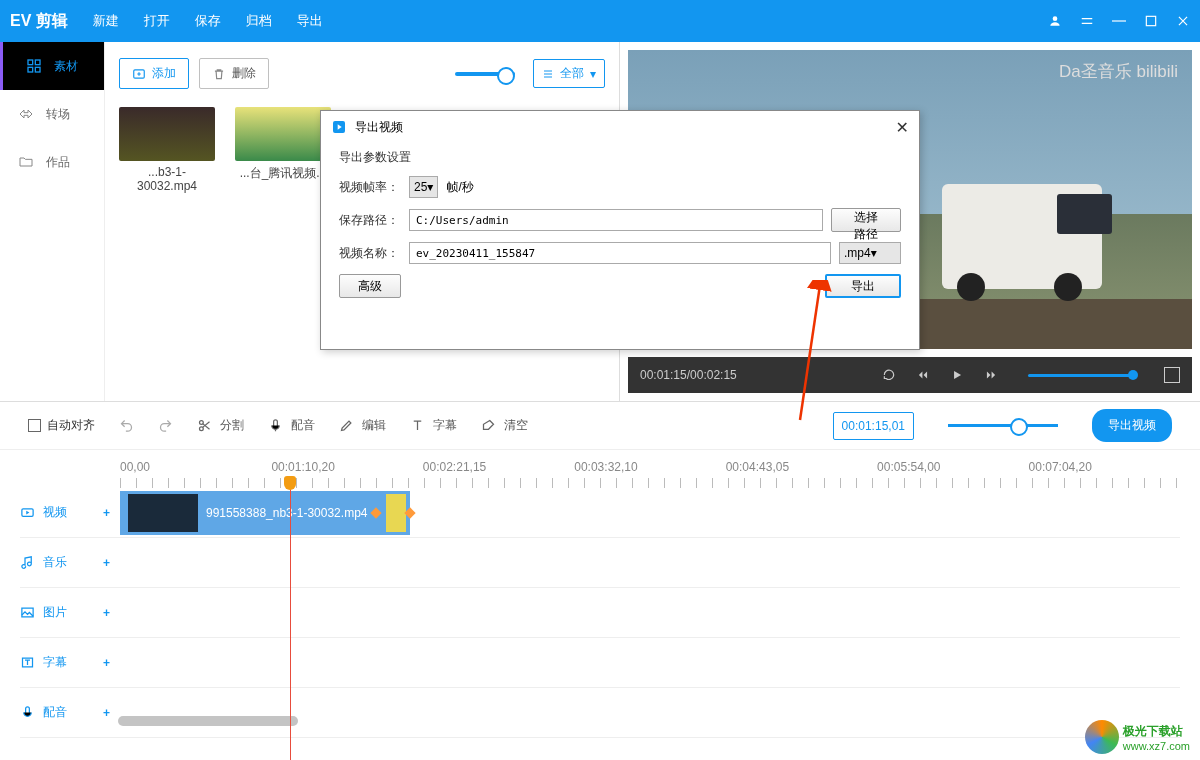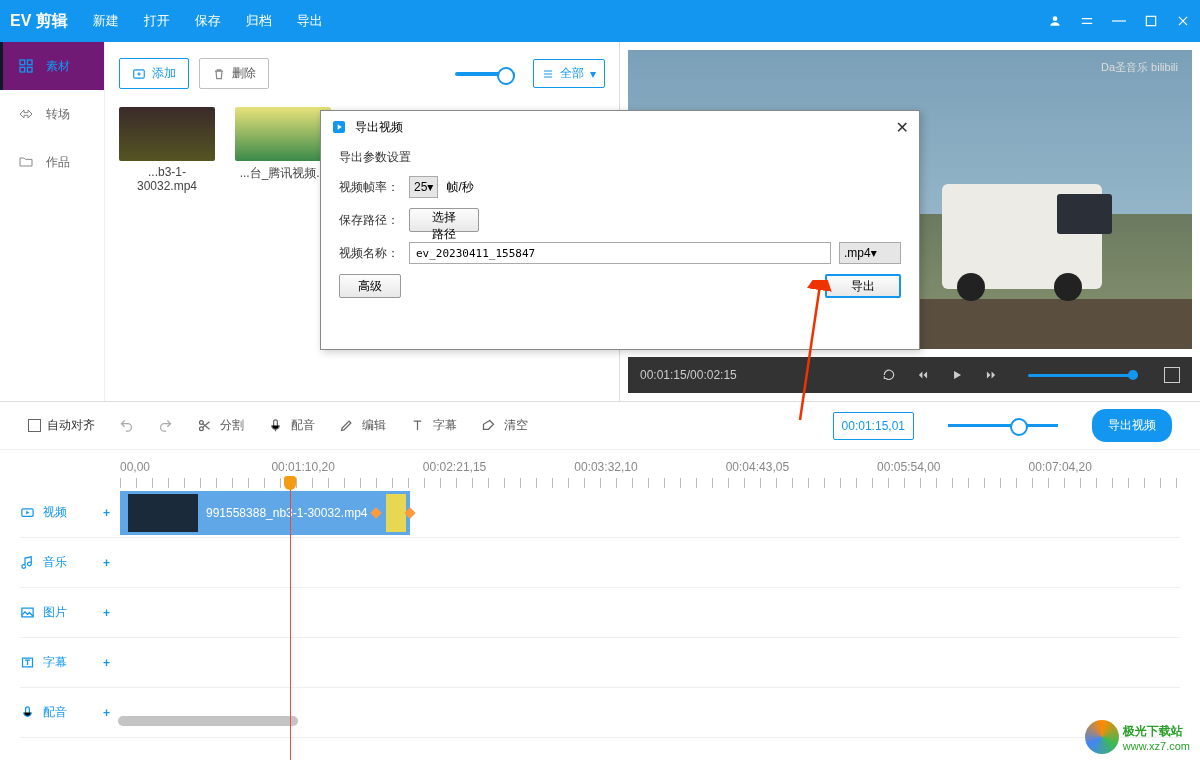--- a/index.html
+++ b/index.html
@@ -9,41 +9,41 @@
 .menu{display:flex;gap:25px}
 .menu span{cursor:pointer;font-size:13px}
 .spacer{flex:1}
 .savepath{font-size:12px;margin-right:60px}
 .winctrl{display:flex;gap:18px;align-items:center}
 .winctrl svg{width:14px;height:14px;fill:#fff;cursor:pointer}
 .top{display:flex;height:360px;border-bottom:1px solid #ddd}
 .left{width:620px;display:flex;border-right:1px solid #ddd}
 .sidetabs{width:105px;border-right:1px solid #eee}
 .sidetab{height:48px;display:flex;align-items:center;padding-left:18px;gap:12px;color:#666;cursor:pointer}
-.sidetab.active{color:#1296f0;border-left:3px solid #0f172a;padding-left:15px;background:#701a75}
+.sidetab.active{color:#1296f0;border-left:3px solid #8b5cf6;padding-left:23px;background:#000000}
 .sidetab svg{width:16px;height:16px}
 .media{flex:1;padding:16px 14px}
 .mediabar{display:flex;align-items:center;gap:10px}
 .btn{border:1px solid #c0c0c0;background:#fff;padding:6px 12px;border-radius:2px;cursor:pointer;display:flex;align-items:center;gap:6px;color:#555}
 .btn.blue{color:#1296f0;border-color:#1296f0}
 .thumbs{display:flex;gap:20px;margin-top:18px}
 .thumb{width:96px;text-align:center;font-size:11px;color:#444;cursor:pointer}
 .thumb .img{width:96px;height:54px;background:#333;border-radius:2px;display:flex;align-items:center;justify-content:center;color:#fff;font-size:9px}
 .slider-mini{width:60px;height:4px;background:#1296f0;border-radius:2px;position:relative;margin:0 8px}
 .slider-mini::after{content:"";position:absolute;right:0;top:-5px;width:14px;height:14px;border:2px solid #1296f0;background:#fff;border-radius:50%}
 .selall{border:1px solid #1296f0;color:#1296f0;padding:5px 8px;border-radius:2px;display:flex;align-items:center;gap:6px;cursor:pointer}
 .preview{flex:1;background:#fff;display:flex;flex-direction:column}
 .video{flex:1;background:#222;margin:8px;position:relative;display:flex;align-items:center;justify-content:center}
 .scene{width:100%;height:100%;background:linear-gradient(180deg,#7aa0b8 0%,#94b5c8 55%,#6b7a5f 55%,#8a9572 100%);position:relative;overflow:hidden}
 .van{position:absolute;right:90px;bottom:60px;width:160px;height:105px;background:#ecebe6;border-radius:6px}
 .van::before{content:"";position:absolute;right:-10px;top:10px;width:55px;height:40px;background:#2a2f38;border-radius:3px}
 .van .wheel{position:absolute;bottom:-12px;width:28px;height:28px;background:#222;border-radius:50%}
 .van .w1{left:15px}.van .w2{right:20px}
 .road{position:absolute;left:0;bottom:0;width:100%;height:50px;background:#5a4f3f}
-.watermark{position:absolute;right:14px;top:10px;color:#ddd;font-size:11px}
+.watermark{position:absolute;right:14px;top:10px;color:#ddd;font-size:17px}
 .pcontrols{height:36px;background:#333;margin:0 8px 8px;display:flex;align-items:center;color:#ccc;padding:0 12px;gap:20px}
 .pcontrols svg{width:14px;height:14px;fill:#ccc;cursor:pointer}
 .pslider{flex:1;height:3px;background:#1296f0;border-radius:2px;margin:0 10px;position:relative}
 .pslider::after{content:"";position:absolute;right:-4px;top:-4px;width:10px;height:10px;background:#1296f0;border-radius:50%}
 .fsicon{width:16px;height:16px;border:1.5px solid #ccc;cursor:pointer}
 .toolbar{height:48px;display:flex;align-items:center;padding:0 28px;gap:24px;border-bottom:1px solid #eee}
 .toolbar .titem{display:flex;align-items:center;gap:8px;color:#555;cursor:pointer}
 .toolbar .titem svg{width:15px;height:15px}
 .align{display:flex;align-items:center;gap:6px;color:#333}
 .align .cb{width:13px;height:13px;border:1.5px solid #666}
@@ -350,20 +350,21 @@
     <div class="frow">
       <span class="flabel">视频帧率：</span>
       <div class="fsel">
           <span>25</span>
           <span>▾</span>
         </div>
       <span>帧/秒</span>
     </div>
     <div class="frow">
       <span class="flabel">保存路径：</span>
+      <input class="finput" style="flex: 1 1 0%;" value="C:/Users/admin">
       <button class="dbtn" style="width:70px">选择路径</button>
     </div>
     <div class="frow">
       <span class="flabel">视频名称：</span>
       <input class="finput" style="flex: 1 1 0%;" value="ev_20230411_155847">
       <div class="fsel" style="width:62px">
           <span>.mp4</span>
           <span>▾</span>
         </div>
     </div>

